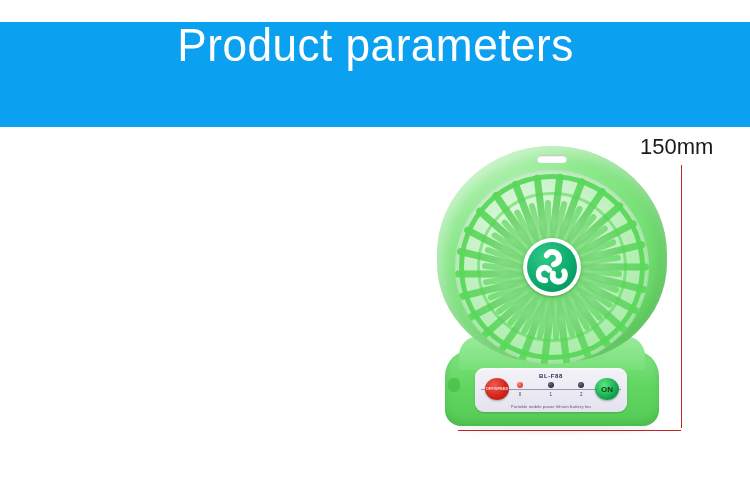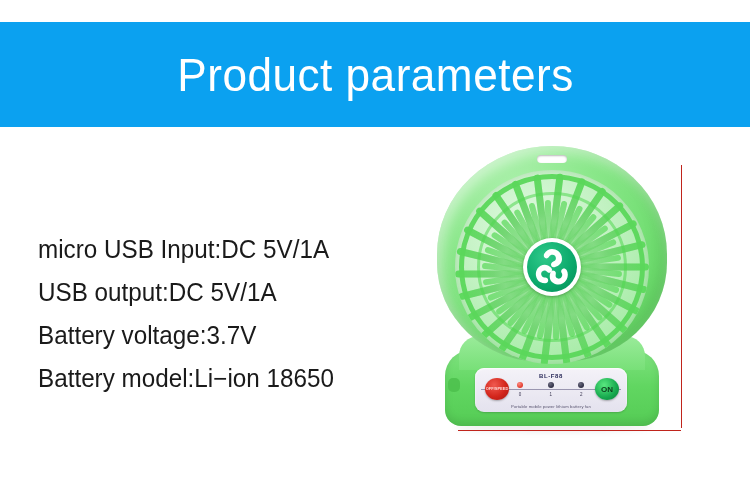--- a/index.html
+++ b/index.html
@@ -20,21 +20,20 @@
 
   
   .banner {
     position: absolute;
     left: 0;
     top: 22px;
     width: 750px;
     height: 105px;
     background: #0ba1f0;
     display: flex;
-    align-items: center;
     justify-content: center;
   }
   .banner-title {
     color: #ffffff;
     font-size: 46px;
     font-weight: 400;
     letter-spacing: 0.5px;
     line-height: 1;
     font-family: "Liberation Sans", sans-serif;
     transform: scaleX(0.96);
@@ -357,26 +356,20 @@
 </style>
 </head>
 <body>
 
 <div id="page">
 
   <div class="banner">
     <div class="banner-title">Product parameters</div>
   </div>
 
-  <div class="specs">
-    <div class="spec-line">micro USB Input:DC 5V/1A</div>
-    <div class="spec-line">USB output:DC 5V/1A</div>
-    <div class="spec-line">Battery voltage:3.7V</div>
-    <div class="spec-line">Battery model:Li−ion 18650</div>
-  </div>
 
   <div class="fan">
 
     <div class="fan-shadow"></div>
 
     <div class="fan-base">
       <div class="fan-base-side-port"></div>
     </div>
     <div class="fan-base-top"></div>
 
@@ -477,17 +470,18 @@
                 <path d="M10.4 37.6 C7.4 32.4 8.9 26.6 13.6 23.8 C17.5 21.5 21.4 23 23.9 25.6 C25.8 27.6 25.1 29.5 23.4 30.5 C21.7 31.5 20.4 30 19 29 C17.4 27.9 15 28.8 14.3 30.9 C13.6 33.1 15.6 35.6 18 35.4 C19.8 35.3 21.2 36.6 21.2 38.2 C21.2 39.9 19.9 41.2 18.1 41.2 C14.6 41.2 12 40.4 10.4 37.6 Z"></path>
                 <path d="M39.6 37.6 C36.6 42.8 30.8 44 26.3 41 C22.5 38.5 22.3 34.3 23.3 30.9 C24.1 28.4 26.1 28.1 27.7 29.1 C29.4 30.1 28.8 31.9 28.6 33.6 C28.4 35.5 30.4 37.1 32.6 36.6 C34.8 36.1 36 33.1 34.7 31.1 C33.7 29.6 34.1 27.8 35.5 27 C36.9 26.1 38.7 26.6 39.6 28.1 C41.3 31.1 41.2 34.8 39.6 37.6 Z"></path>
               </g>
             </svg>
           </div>
         </div>
       </div>
     </div>
   </div>
 
+  <div class="dim-label dim-height-label">150mm</div>
   <div class="dim-line-v"></div>
 
   <div class="dim-line-h"></div>
 
 </div>
 
 </body></html>

